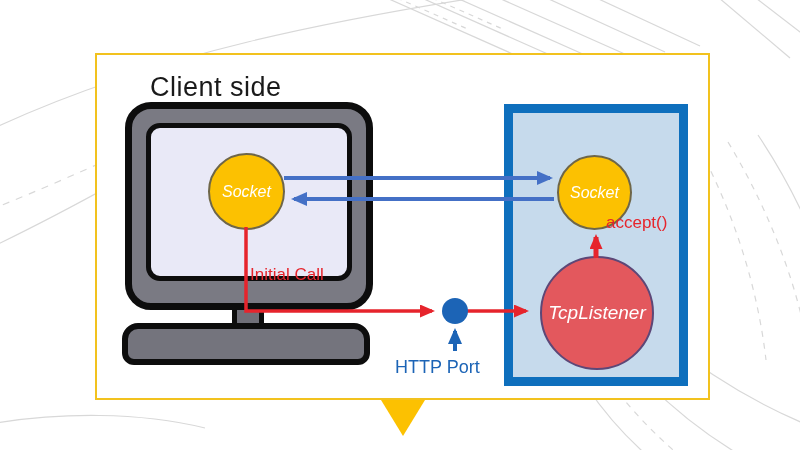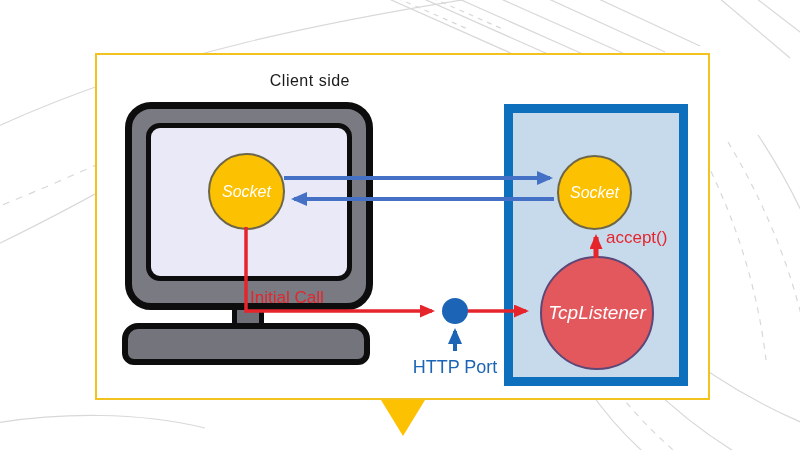--- a/index.html
+++ b/index.html
@@ -13,22 +13,22 @@
   .frame{
     position:absolute;left:95px;top:53px;width:615px;height:347px;
     box-sizing:border-box;border:2px solid #F2C21E;background:#ffffff;z-index:1;
   }
   .pointer-triangle{
     position:absolute;left:381px;top:400px;width:0;height:0;z-index:2;
     border-left:22px solid transparent;border-right:22px solid transparent;
     border-top:36px solid #FCC101;
   }
   .side-label{
-    position:absolute;z-index:4;width:200px;text-align:right;
-    font-size:16px;color:#1a1a1a;letter-spacing:.5px;
+    position:absolute;z-index:4;width:200px;text-align:left;
+    font-size:27px;color:#1a1a1a;letter-spacing:.5px;
   }
   #client-label{left:150px;top:72px;}
   #server-label{left:500px;top:73px;}
   
   .mon-neck{position:absolute;left:232px;top:305px;width:32px;height:36px;
     box-sizing:border-box;border:5px solid #0d0d0d;background:#6f6f78;z-index:2;}
   .mon-base{position:absolute;left:122px;top:323px;width:248px;height:42px;
     box-sizing:border-box;border:6px solid #0d0d0d;background:#74747d;
     border-radius:16px 16px 12px 12px;z-index:2;}
   .mon-outer{position:absolute;left:125px;top:102px;width:248px;height:208px;
@@ -45,23 +45,23 @@
     display:flex;align-items:center;justify-content:center;
     color:#ffffff;z-index:2;font-style:italic;}
   #client-socket{left:208px;top:153px;width:77px;height:77px;
     background:#FCC101;border:2px solid #6E6649;font-size:16px;}
   #server-socket{left:557px;top:155px;width:75px;height:75px;
     background:#FCC101;border:2px solid #6E6649;font-size:16px;}
   #tcplistener{left:540px;top:256px;width:114px;height:114px;
     background:#E3585D;border:2px solid #5D4777;font-size:19px;text-align:right;}
   
   .anno{position:absolute;z-index:4;white-space:nowrap;}
-  #initial-call{left:250px;top:288px;font-size:17px;color:#E6242C;}
-  #accept{left:606px;top:228px;font-size:17px;color:#E6242C;}
-  #http-port{left:395px;top:357px;width:120px;text-align:center;
+  #initial-call{left:250px;top:265px;font-size:17px;color:#E6242C;}
+  #accept{left:606px;top:213px;font-size:17px;color:#E6242C;}
+  #http-port{left:395px;top:357px;width:120px;
     font-size:18px;color:#1C64B6;}
   #arrows{position:absolute;left:0;top:0;z-index:3;pointer-events:none;}
 </style>
 </head>
 <body>
 
 <div id="stage">
 
   <svg id="bg-decor" width="800" height="450" viewBox="0 0 800 450">
     <g stroke="#d8d8d8" stroke-width="1.2" fill="none">

